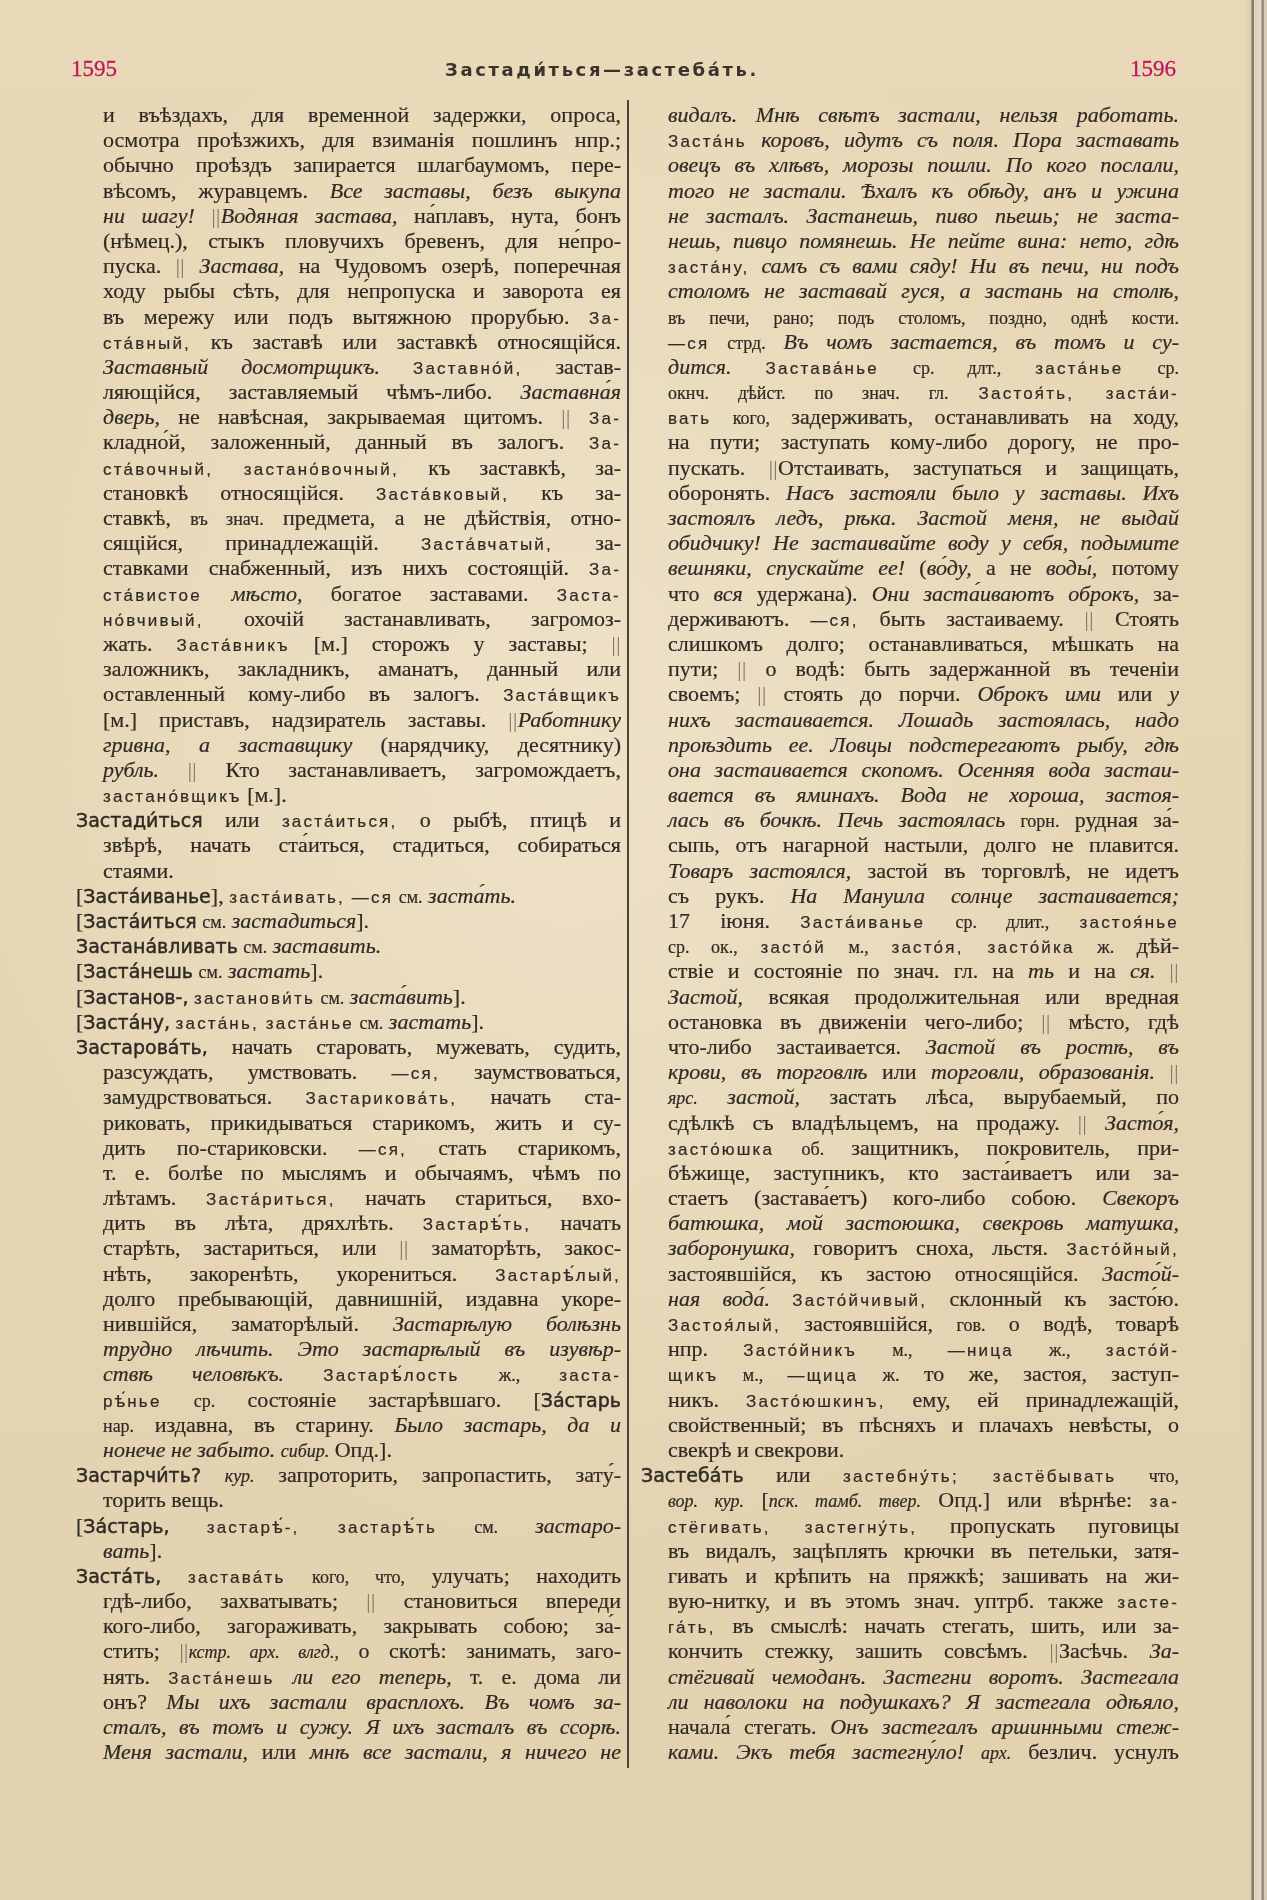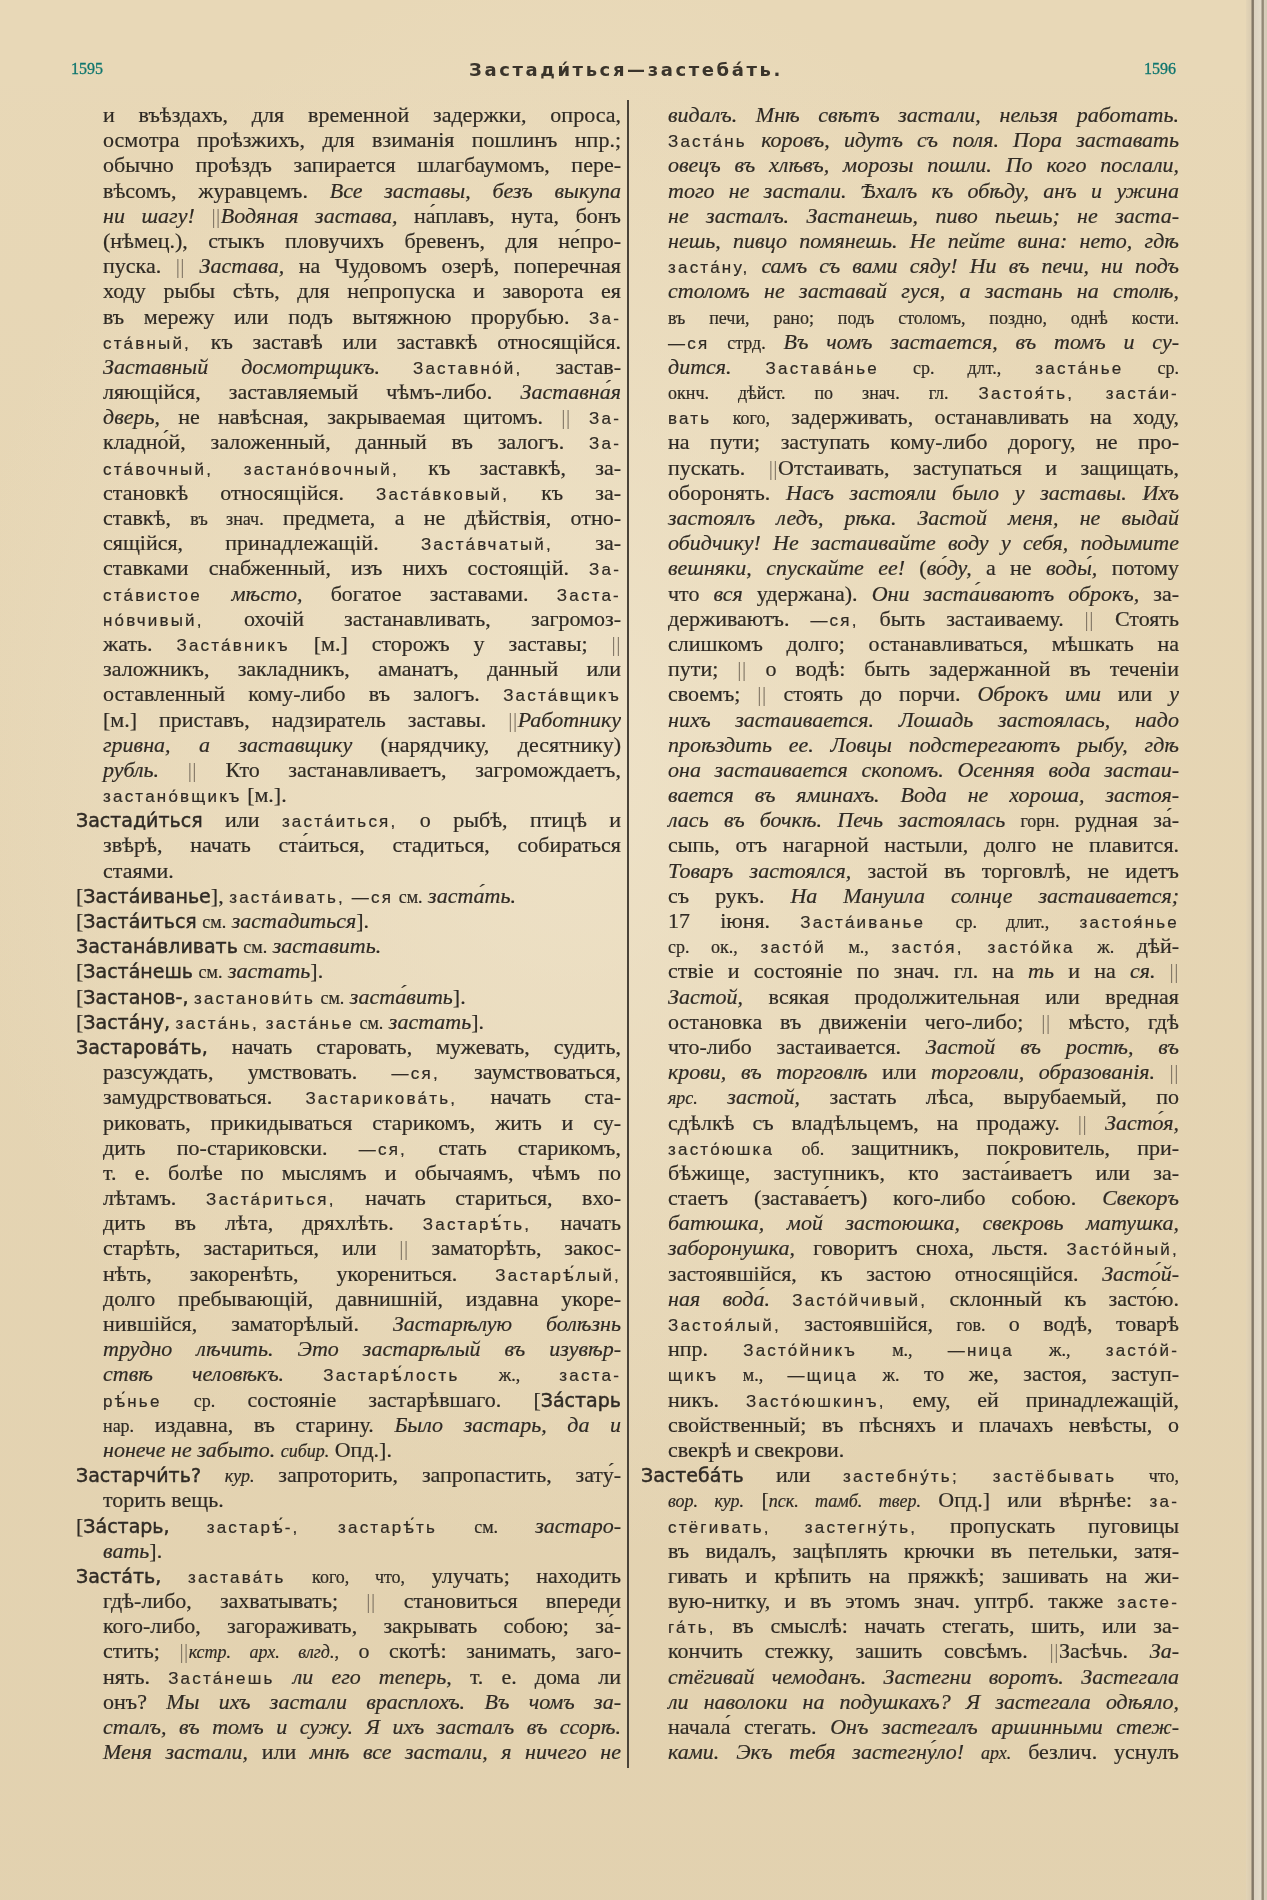--- a/index.html
+++ b/index.html
@@ -6,25 +6,25 @@
 html,body{margin:0;padding:0}
 body{
   width:1267px;height:1900px;position:relative;overflow:hidden;
   background:#e8d8b7;
   background-image:
     radial-gradient(ellipse 70% 60% at 45% 40%, rgba(241,230,206,0.75), rgba(241,230,206,0) 70%),
     linear-gradient(180deg, rgba(0,0,0,0) 0%, rgba(120,90,40,0.05) 100%);
   color:#2f2a24;
   font-family:"Liberation Serif","DejaVu Serif",serif;
 }
-.pnum{position:absolute;top:55px;height:28px;line-height:28px;font-size:16px;
-  font-family:"Liberation Serif","DejaVu Serif",serif;color:#0f766e;-webkit-text-stroke:0.3px currentColor}
+.pnum{position:absolute;top:55px;height:28px;line-height:28px;font-size:23px;
+  font-family:"Liberation Serif","DejaVu Serif",serif;color:#be185d;-webkit-text-stroke:0.3px currentColor}
 .pnum-left{left:71px}
 .pnum-right{left:1126px;width:50px;text-align:right}
-.title{position:absolute;top:56px;left:376px;width:500px;text-align:center;line-height:28px;
+.title{position:absolute;top:56px;left:352px;width:500px;text-align:center;line-height:28px;
   font-family:"DejaVu Sans",sans-serif;font-weight:bold;font-size:18px;letter-spacing:2.6px;color:#3a342b}
 
 .col{position:absolute;top:102px}
 .col-left{left:76px;width:545px}
 .col-right{left:641px;width:538px}
 .line{display:block;height:25.2px;line-height:25.2px;font-size:22px;padding-left:27px;
   text-align:justify;text-align-last:justify;overflow:hidden;-webkit-text-stroke:0.2px currentColor}
 .line.outdent{padding-left:0}
 .line.end{text-align-last:left}
 .run{line-height:1}

